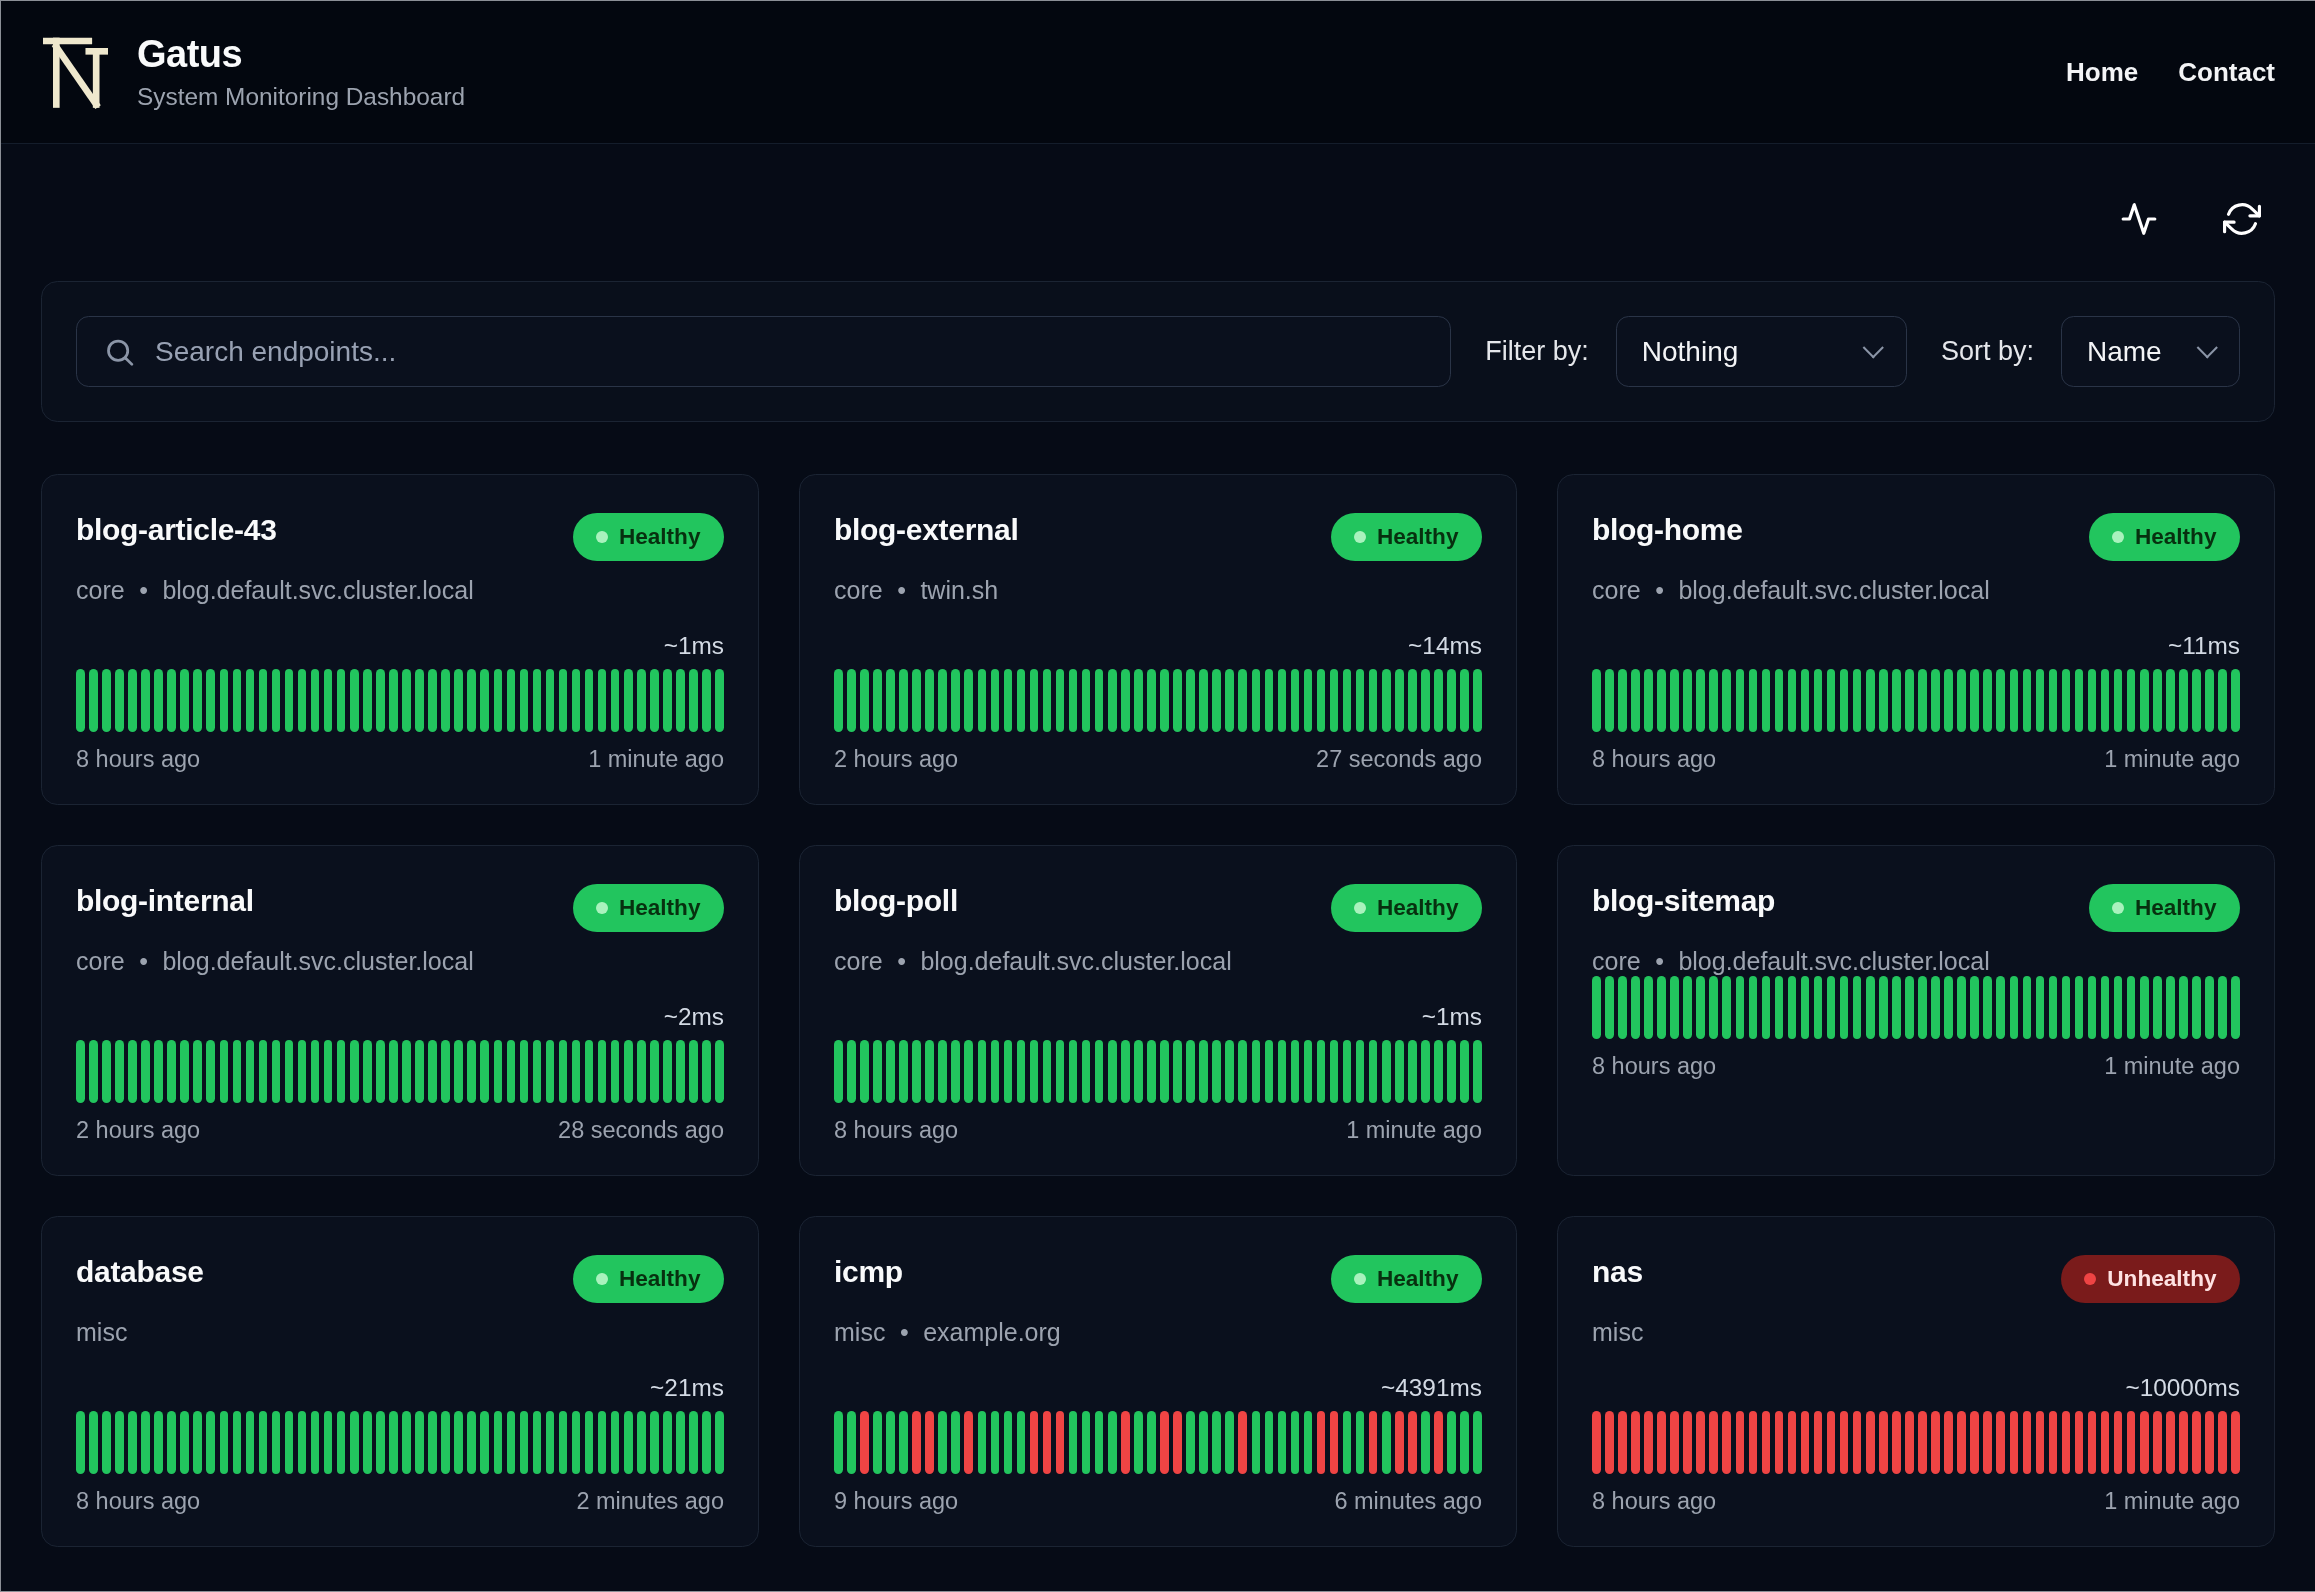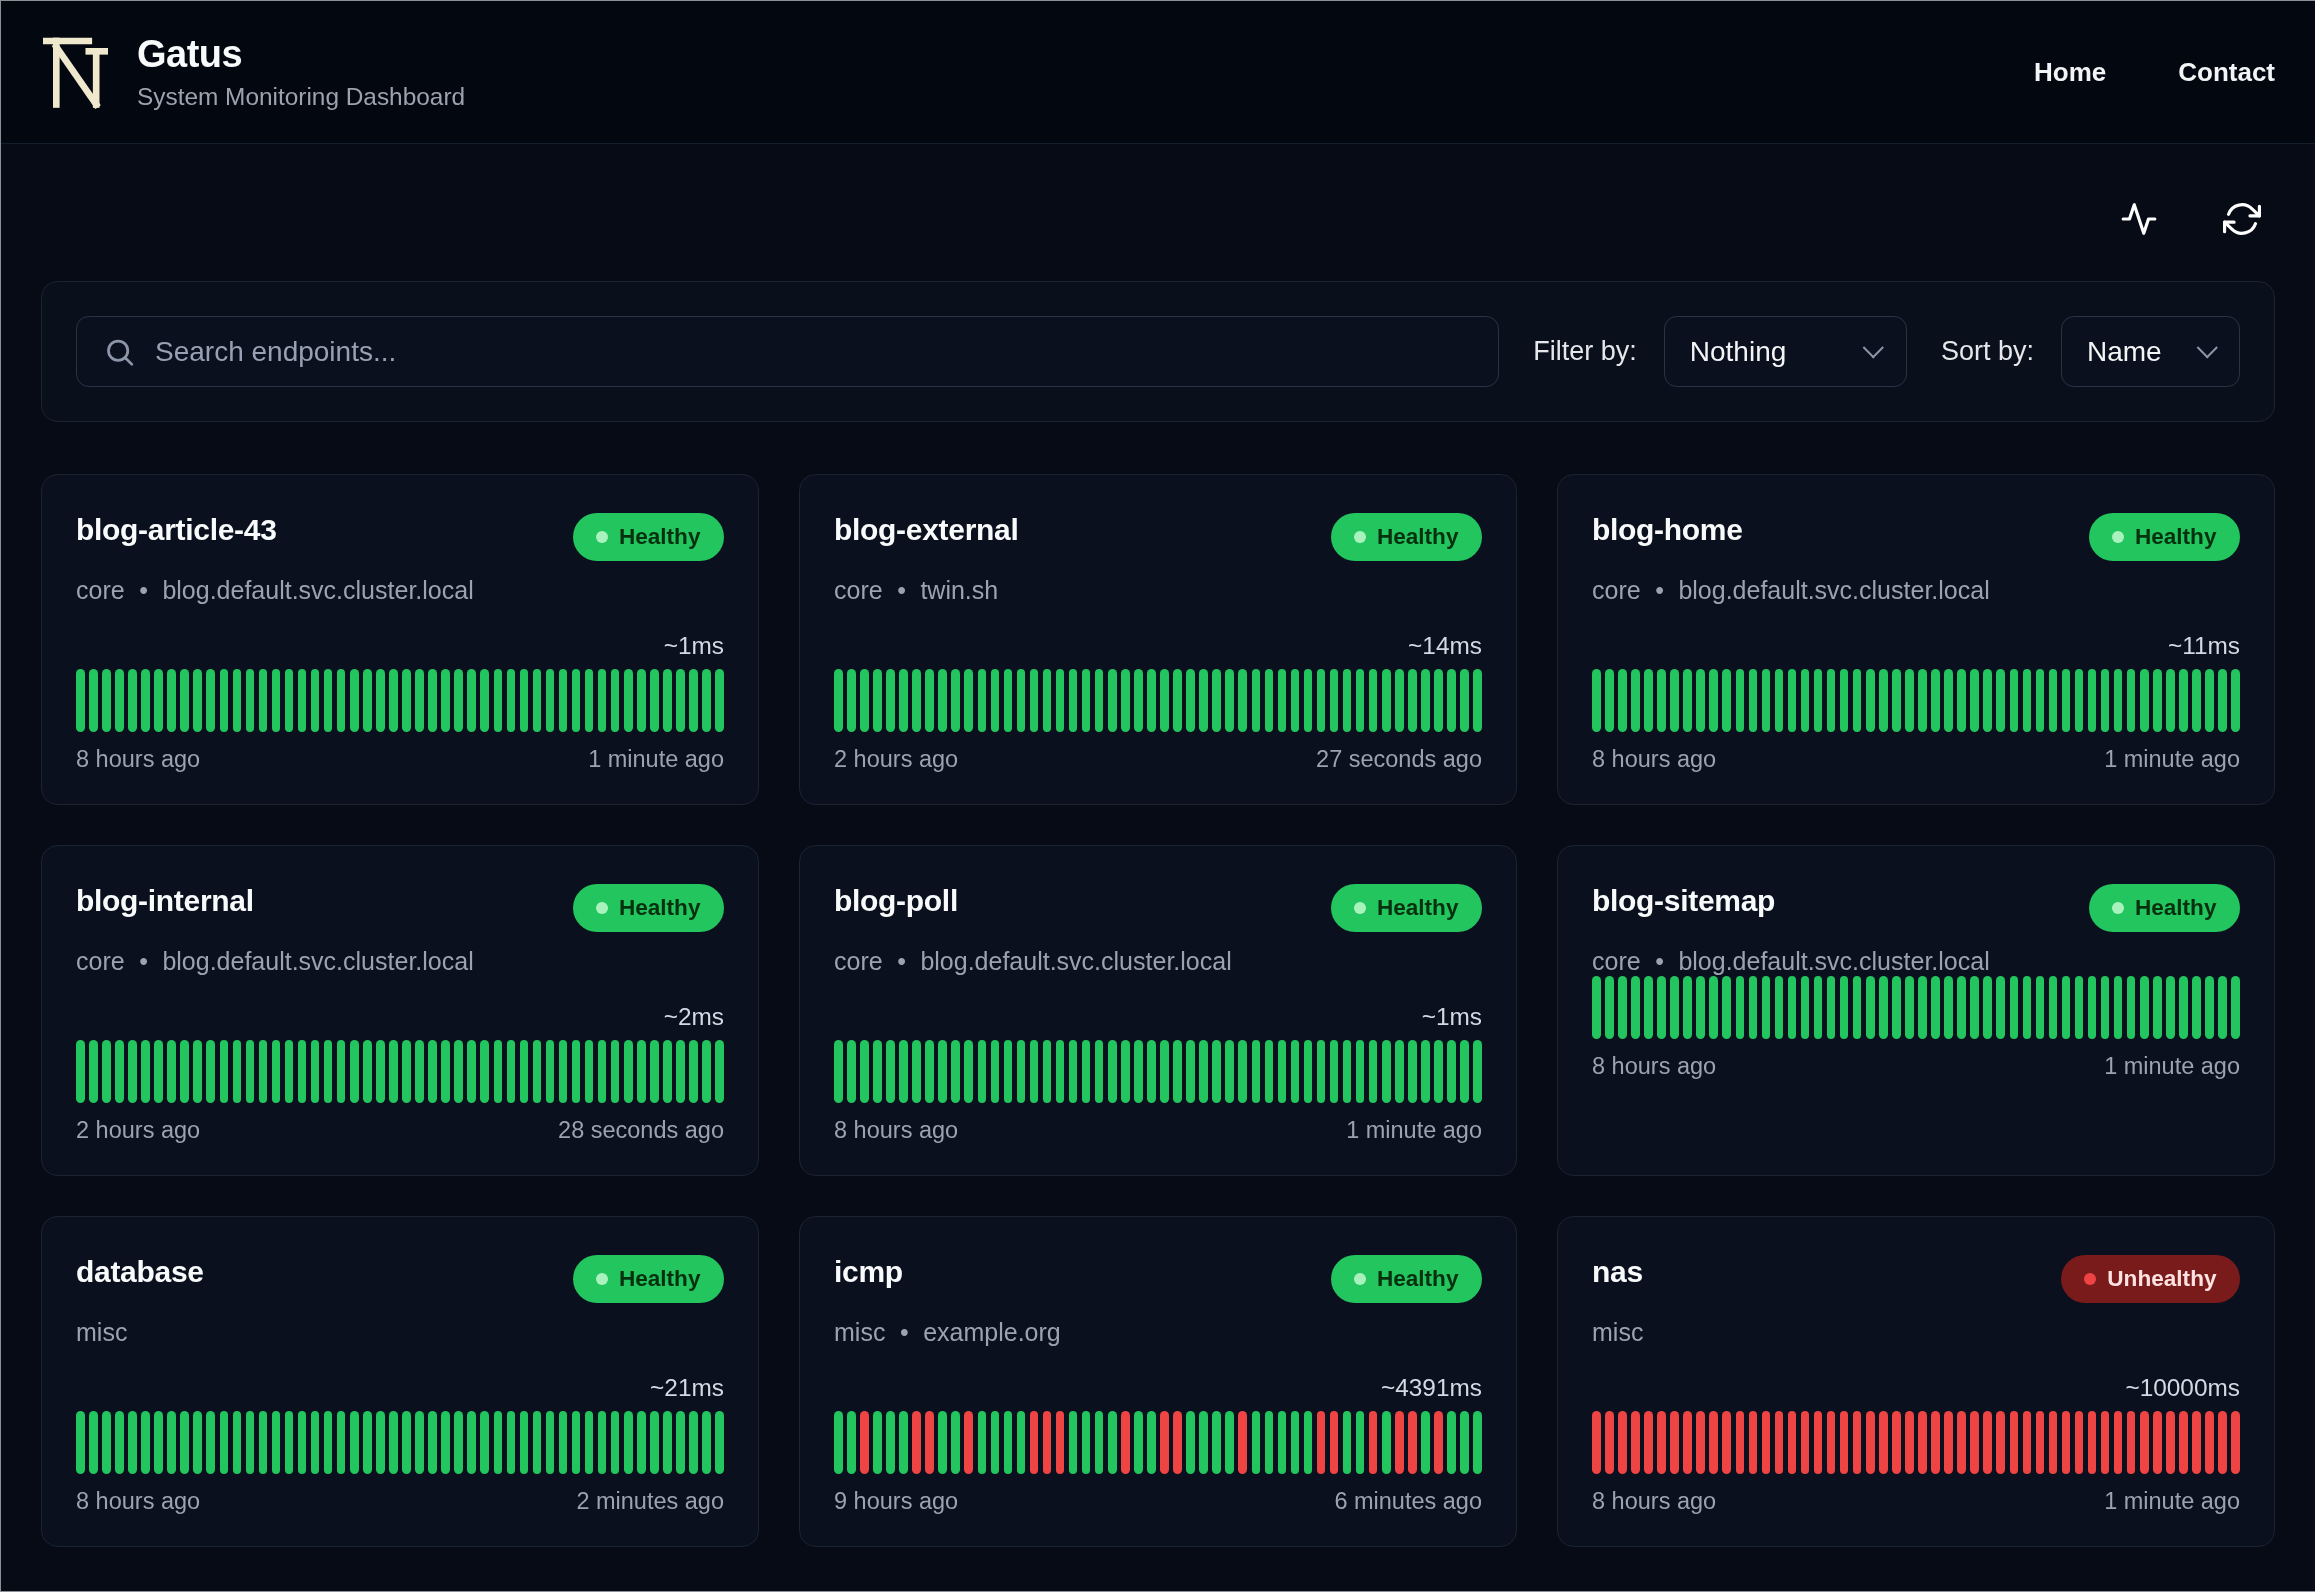--- a/index.html
+++ b/index.html
@@ -15,21 +15,21 @@
   .header {
     height:143px;
     display:flex; align-items:center;
     padding:0 40px;
     background:#03070f;
     border-bottom:0.9px solid #141d2b;
   }
   .logo { width:69px; height:83px; display:flex; align-items:center; justify-content:center; margin-right:27px; }
   .brand-title { font-size:38px; font-weight:700; letter-spacing:-0.5px; }
   .brand-subtitle { font-size:24.4px; color:#9ca3af; margin-top:7.2px; }
-  .nav { margin-left:auto; display:flex; gap:72px; }
+  .nav { margin-left:auto; display:flex; gap:40px; }
   .nav a { color:#f3f4f6; font-size:26px; font-weight:600; text-decoration:none; cursor:pointer; }
 
   
   .main { padding:0 40px; }
   .page-head { display:flex; align-items:center; margin-top:56px; }
   .page-title { font-size:60px; font-weight:700; letter-spacing:-1.4px; }
   .page-subtitle { font-size:28px; color:#9ca3af; margin-top:14.5px; }
   .head-icons { margin-left:auto; display:flex; gap:65px; align-items:center; margin-right:14.5px; }
   .head-icons svg { cursor:pointer; }
 
@@ -56,21 +56,21 @@
   }
   .searchbox input::placeholder { color:#98a1b3; }
   .search-icon { position:absolute; left:27px; top:50%; transform:translateY(-50%); }
   .filter-label { font-size:27px; color:#e5e7eb; white-space:nowrap; margin-left:7.2px; }
   .select {
     height:71px; background:#0a101d;
     border:0.9px solid #2a3447; border-radius:12.7px;
     display:flex; align-items:center; justify-content:space-between;
     padding:0 25px; font-size:28px; color:#f3f4f6; cursor:pointer;
   }
-  .select.filter { width:243px; }
+  .select.filter { width:291px; }
   .select.sort { width:179px; }
   .chevron {
     width:14.5px; height:14.5px;
     border-right:2.7px solid #8b95a7; border-bottom:2.7px solid #8b95a7;
     transform:rotate(45deg) translate(-2.7px,-2.7px);
     margin-left:22px;
   }
 
   
   .grid {

